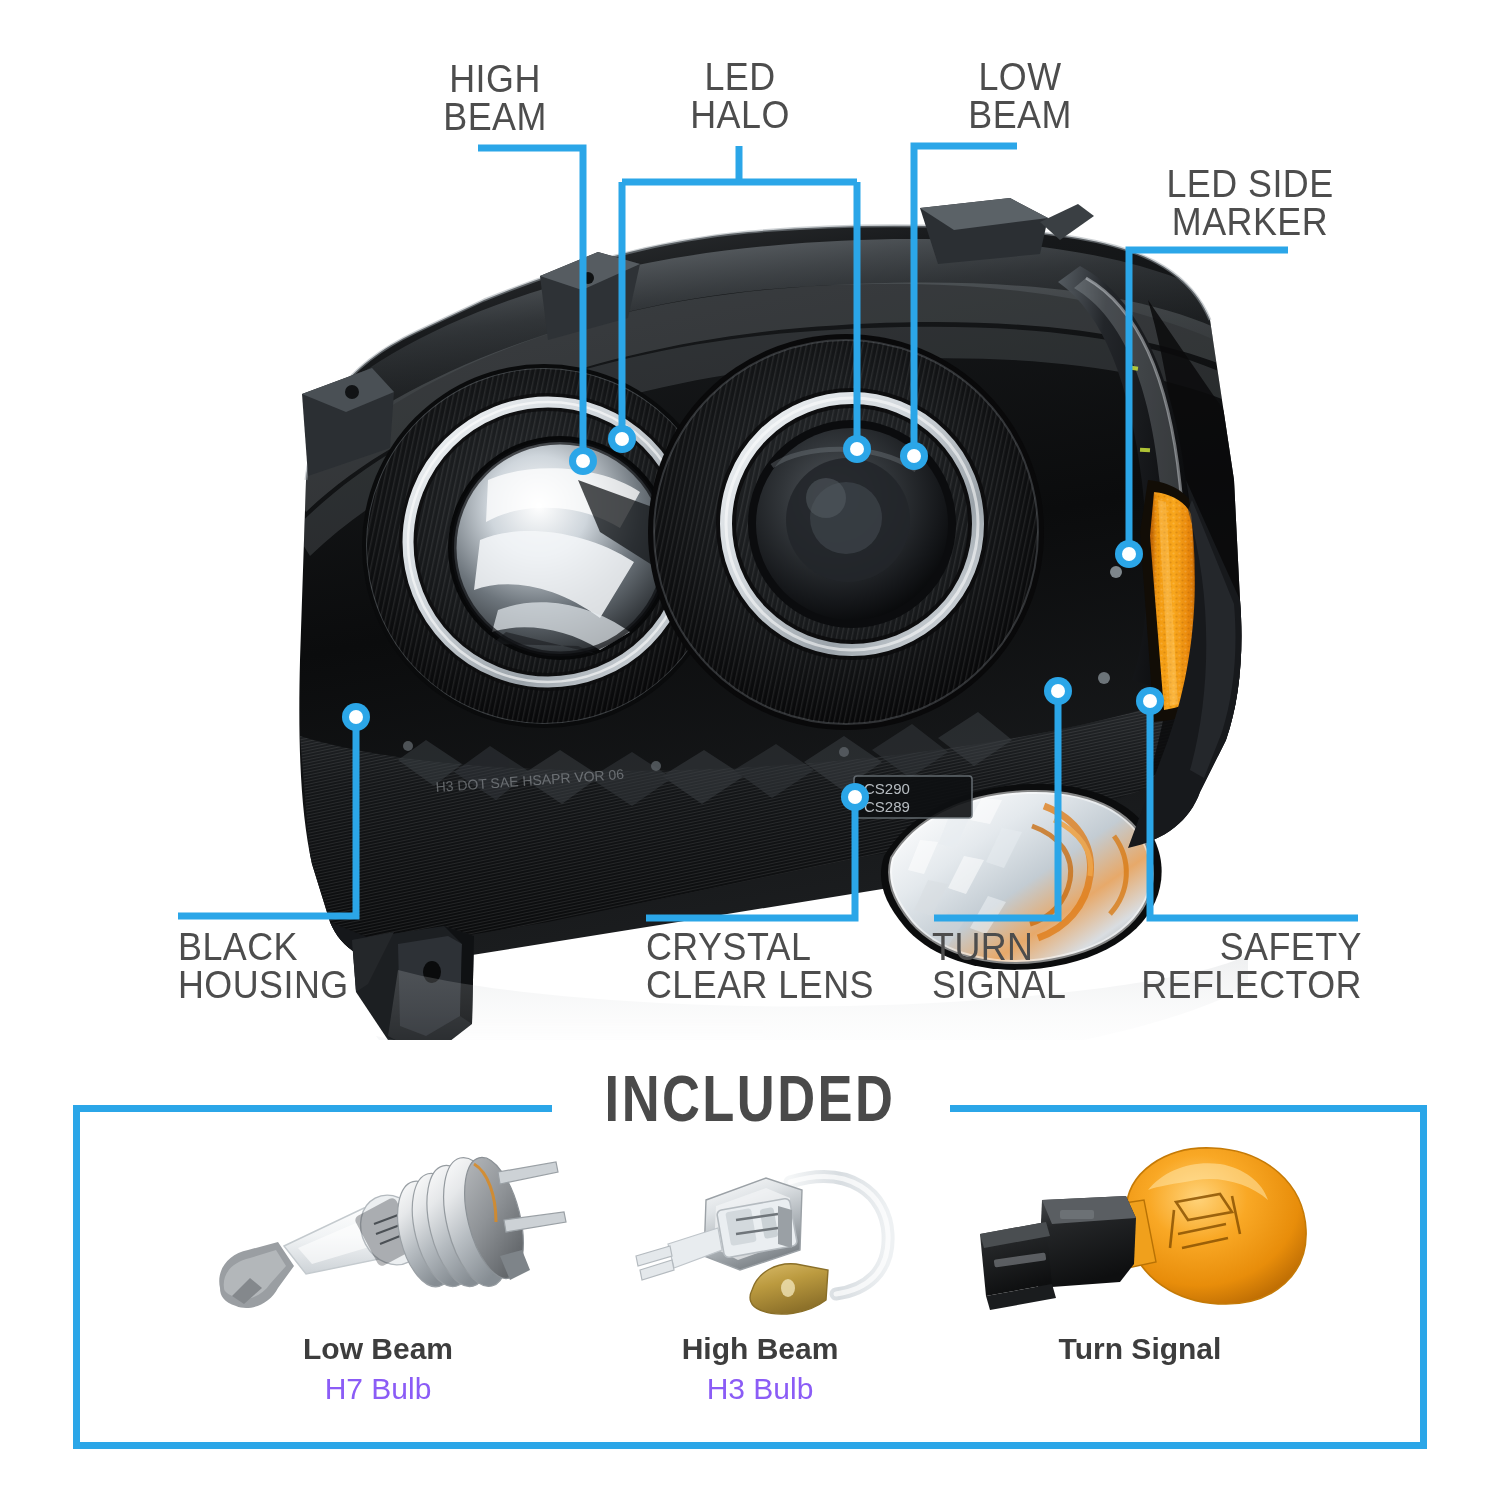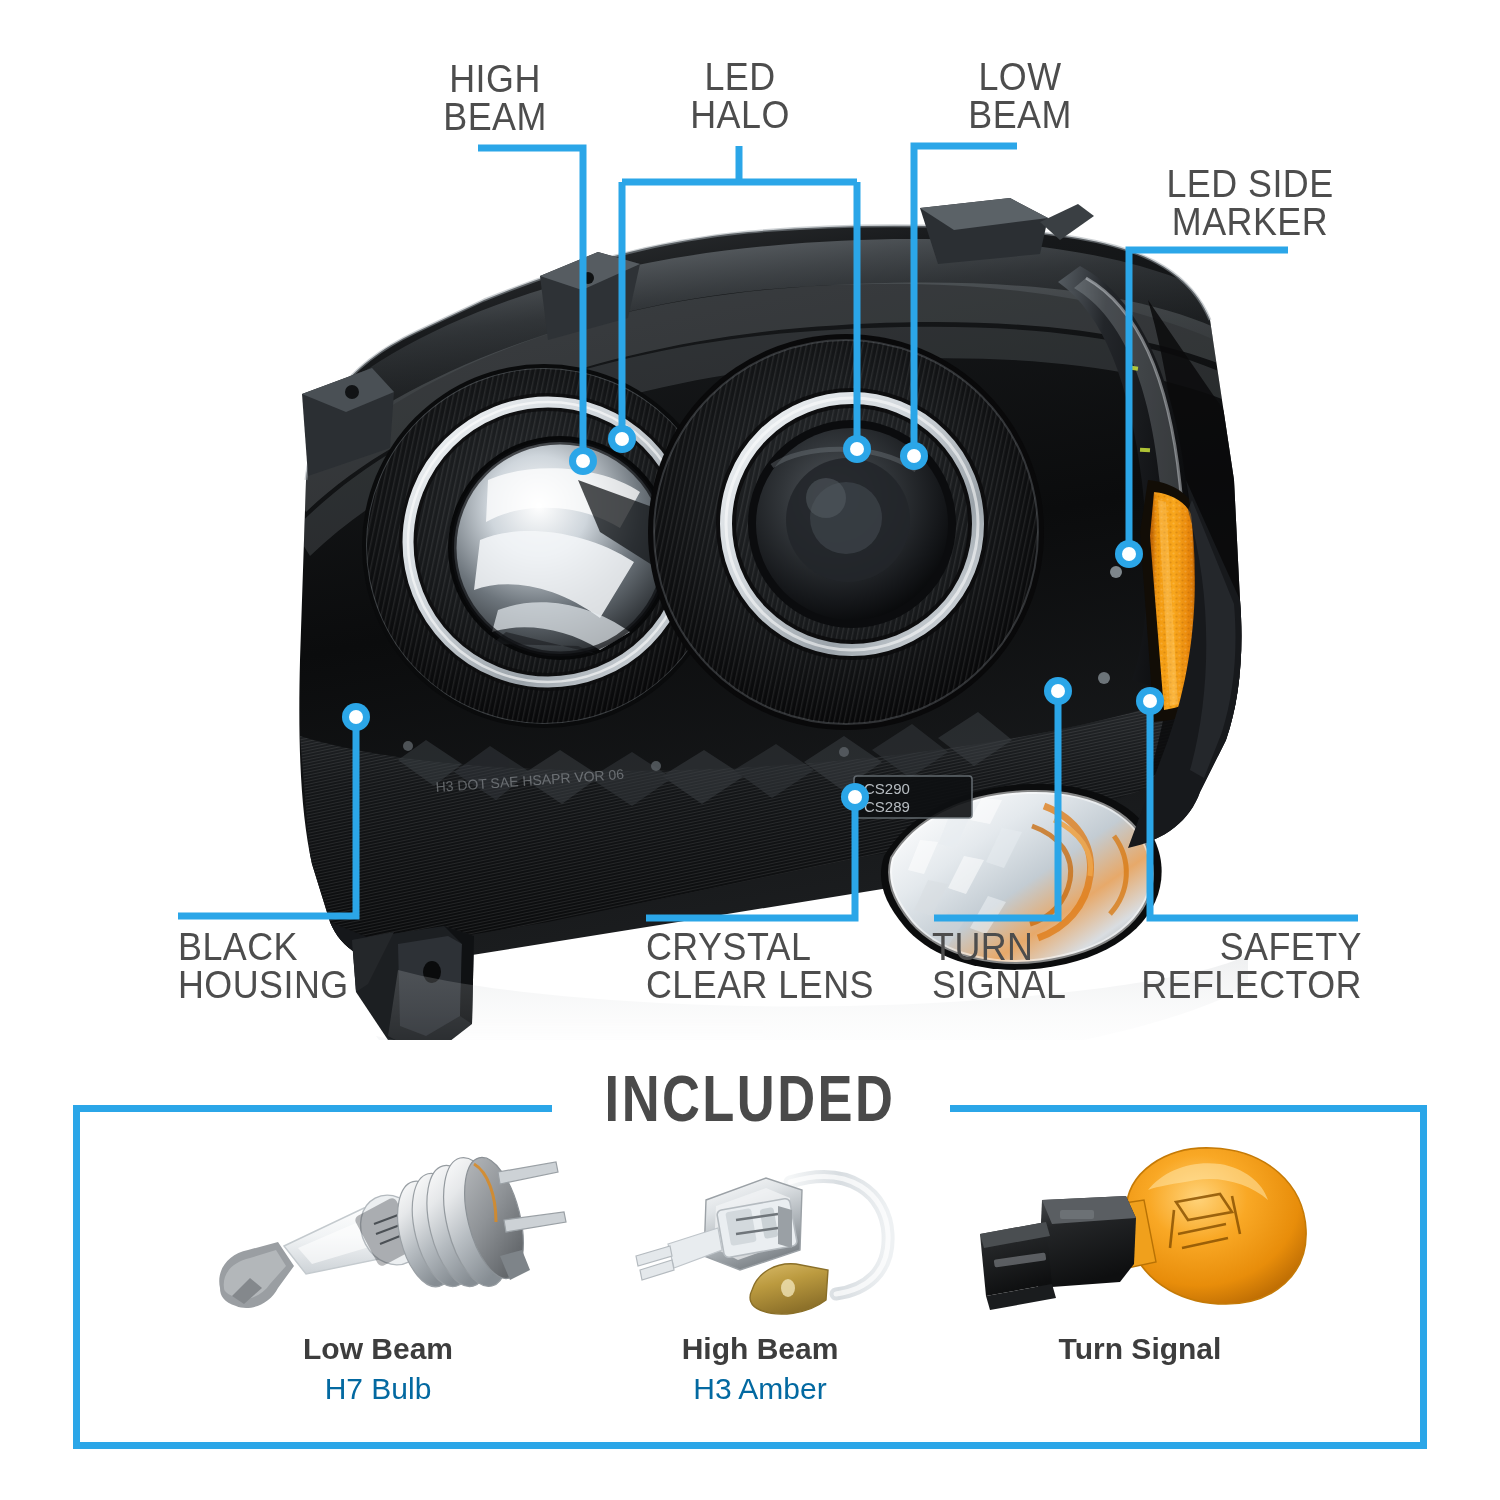--- a/index.html
+++ b/index.html
@@ -67,21 +67,21 @@
   .bulb-art{position:absolute;left:0;right:0;top:8px;height:185px;}
   .bulb-name{
     position:absolute;left:0;right:0;top:202px;
     text-align:center;
     font-size:30px;font-weight:bold;color:#3d3d3d;
     letter-spacing:0px;
   }
   .bulb-sub{
     position:absolute;left:0;right:0;top:242px;
     text-align:center;
-    font-size:30px;font-weight:400;color:#0369a1;
+    font-size:30px;font-weight:400;color:#8b5cf6;
   }
 </style>
 </head>
 <body>
 
 <div id="stage">
 
   <div id="hl-wrap">
     <svg id="hl" viewBox="0 0 1010 860" preserveAspectRatio="none">
       <defs>
@@ -545,21 +545,21 @@
         <g fill="#e4e8eb" stroke="#b4babf" stroke-width="1.2">
           <path d="M96,118 L130,108 L132,118 L98,128 Z"></path>
           <path d="M100,132 L132,122 L134,132 L102,142 Z"></path>
         </g>
 
         <path d="M212,152 C218,134 236,124 256,126 L288,132 L286,162 C268,176 238,180 220,172 C210,168 208,160 212,152 Z" fill="url(#h3brass)" stroke="#8a6f28" stroke-width="1.4"></path>
         <ellipse cx="248" cy="150" rx="7" ry="9" fill="#f0e3b6" opacity=".8"></ellipse>
       </svg>
     </div>
     <div class="bulb-name">High Beam</div>
-    <div class="bulb-sub">H3 Amber</div>
+    <div class="bulb-sub">H3 Bulb</div>
   </div>
 
   <div class="bulb-cell" style="left:920px;">
     <div class="bulb-art">
       <svg viewBox="0 0 440 185" preserveAspectRatio="xMidYMid meet">
         <defs>
           <radialGradient id="ambG" cx="40%" cy="32%" r="72%">
             <stop offset="0%" stop-color="#ffd37a"></stop>
             <stop offset="38%" stop-color="#f9a825"></stop>
             <stop offset="78%" stop-color="#e88d0a"></stop>

